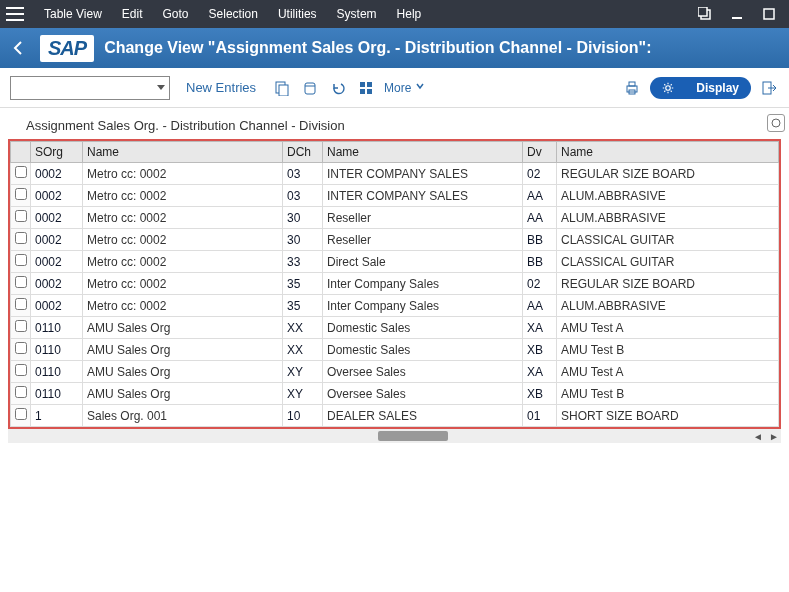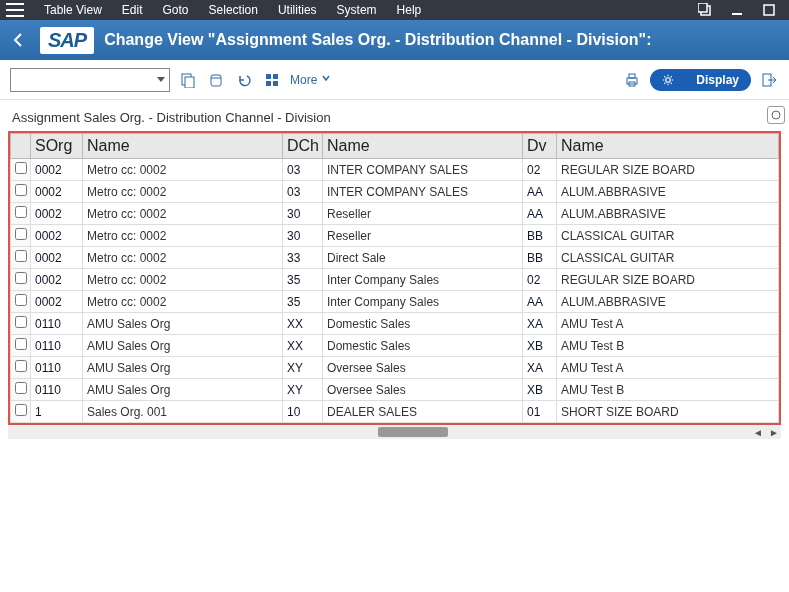--- a/index.html
+++ b/index.html
@@ -1,18 +1,18 @@
 <!DOCTYPE html>
 <html><head>
 <meta charset="utf-8">
 <style>
   * { box-sizing: border-box; margin: 0; padding: 0; }
   body { font-family: Arial, sans-serif; font-size: 12px; background: #fff; width: 789px; height: 592px; overflow: hidden; }
   
-  .menubar { background: #333842; color: #fff; height: 20px; display: flex; align-items: center; padding: 0 6px; gap: 4px; }
+  .menubar { background: #333842; color: #fff; height: 28px; display: flex; align-items: center; padding: 0 6px; gap: 4px; }
   .menubar .menu-icon { width: 18px; height: 14px; display: flex; flex-direction: column; justify-content: space-between; margin-right: 8px; cursor: pointer; }
   .menubar .menu-icon span { height: 2px; background: #fff; }
   .menubar .mitem { padding: 4px 8px; cursor: pointer; font-size: 12px; }
   .menubar .spacer { flex: 1; }
   .menubar .win-icon { width: 16px; height: 16px; margin: 0 6px; cursor: pointer; display:flex; align-items:center; justify-content:center; }
   
   .titlebar { background: linear-gradient(#3f7fbf,#2c6aa8); color: #fff; height: 40px; display: flex; align-items: center; padding: 0 6px; }
   .titlebar .back { width: 24px; height:24px; cursor:pointer; display:flex;align-items:center;justify-content:center; }
   .titlebar .logo { font-weight:bold; font-size:20px; font-style:italic; letter-spacing:-1px; background:#fff; color:#1a5a96; padding:2px 8px; border-radius:2px; margin:0 10px;}
   .titlebar .title { font-size: 16px; font-weight: bold; white-space: nowrap; overflow:hidden; }
@@ -20,26 +20,26 @@
   .toolbar { height: 40px; display: flex; align-items: center; padding: 6px 10px; gap: 8px; border-bottom: 1px solid #ddd; }
   .toolbar .searchbox { width: 160px; height: 24px; border: 1px solid #888; position: relative; }
   .toolbar .searchbox::after { content:""; position:absolute; right:4px; top:8px; width:0;height:0;border-left:4px solid transparent;border-right:4px solid transparent;border-top:5px solid #555; }
   .toolbar .tbtn { padding: 4px 8px; cursor: pointer; color:#2c6aa8; font-size:13px; }
   .toolbar .ticon { width:20px; height:20px; cursor:pointer; display:flex;align-items:center;justify-content:center; color:#2c6aa8; }
   .toolbar .more { display:flex; gap:4px; cursor:pointer; color:#2c6aa8; }
   .toolbar .spacer { flex:1; }
   .toolbar .display-btn { background:#1a5fb4; color:#fff; border-radius:12px; padding:4px 12px; display:flex; align-items:center; gap:22px; cursor:pointer; font-size:12px; font-weight:bold;}
   .toolbar .display-btn .gear { width:12px; height:12px; }
   
-  .section-title { padding: 10px 12px 6px; font-size: 13px; color:#333; position:relative;}
+  .section-title { padding: 10px 26px 6px; font-size: 13px; color:#333; position:relative;}
   .section-title .side-icon { position:absolute; right:4px; top:6px; width:18px;height:18px;border:1px solid #999; border-radius:3px; display:flex;align-items:center;justify-content:center;}
   
   .grid-wrap { margin: 0 8px; border: 2px solid #d9534f; overflow:hidden; }
   .grid { width:100%; border-collapse: collapse; table-layout: fixed; }
-  .grid th { background: #e8e8e8; border: 1px solid #bbb; padding: 3px 4px; text-align:left; font-weight:normal; font-size:16px; color:#222; height:18px; white-space:nowrap; overflow:hidden;}
+  .grid th { background: #e8e8e8; border: 1px solid #bbb; padding: 3px 4px; text-align:left; font-weight:normal; font-size:12px; color:#222; height:18px; white-space:nowrap; overflow:hidden;}
   .grid td { border: 1px solid #ddd; padding: 3px 4px; font-size:12px; height:22px; white-space:nowrap; overflow:hidden; color:#333;}
   .grid td.sel { background:#fafafa; width:18px; text-align:center; }
   .grid td.blue { color:#0f172a;margin-left:7px; }
   .grid input[type=checkbox]{ width:12px; height:12px; }
   
   .scrollh { height:14px; margin:0 8px; background:#eee; position:relative; display:flex; align-items:center;}
   .scrollh .thumb { position:absolute; left:370px; width:70px; height:10px; background:#999; border-radius:2px;}
   .scrollh .arr { width:14px; text-align:center; font-size:10px; color:#555; cursor:pointer;}
   .scrollh .arr.l{margin-left:auto; margin-right:2px;}
   .scrollh .track{flex:1; position:relative; height:10px;}
@@ -86,20 +86,21 @@
       <svg width="12" height="16">
         <path d="M9 2 L3 8 L9 14" fill="none" stroke="#fff" stroke-width="2"></path>
       </svg>
     </div>
   <div class="logo">SAP</div>
   <div class="title">Change View "Assignment Sales Org. - Distribution Channel - Division":</div>
 </div>
 
 <div class="toolbar">
   <div class="searchbox"></div>
+  <div class="tbtn">New Entries</div>
   <div class="ticon">
       <svg width="16" height="16">
         <rect x="2" y="2" width="9" height="11" fill="none" stroke="#2c6aa8"></rect>
         <rect x="5" y="5" width="9" height="11" fill="#fff" stroke="#2c6aa8"></rect>
       </svg>
     </div>
   <div class="ticon">
       <svg width="16" height="16">
         <rect x="3" y="3" width="10" height="11" rx="2" fill="none" stroke="#2c6aa8"></rect>
         <line x1="3" y1="6" x2="13" y2="6" stroke="#2c6aa8"></line>

